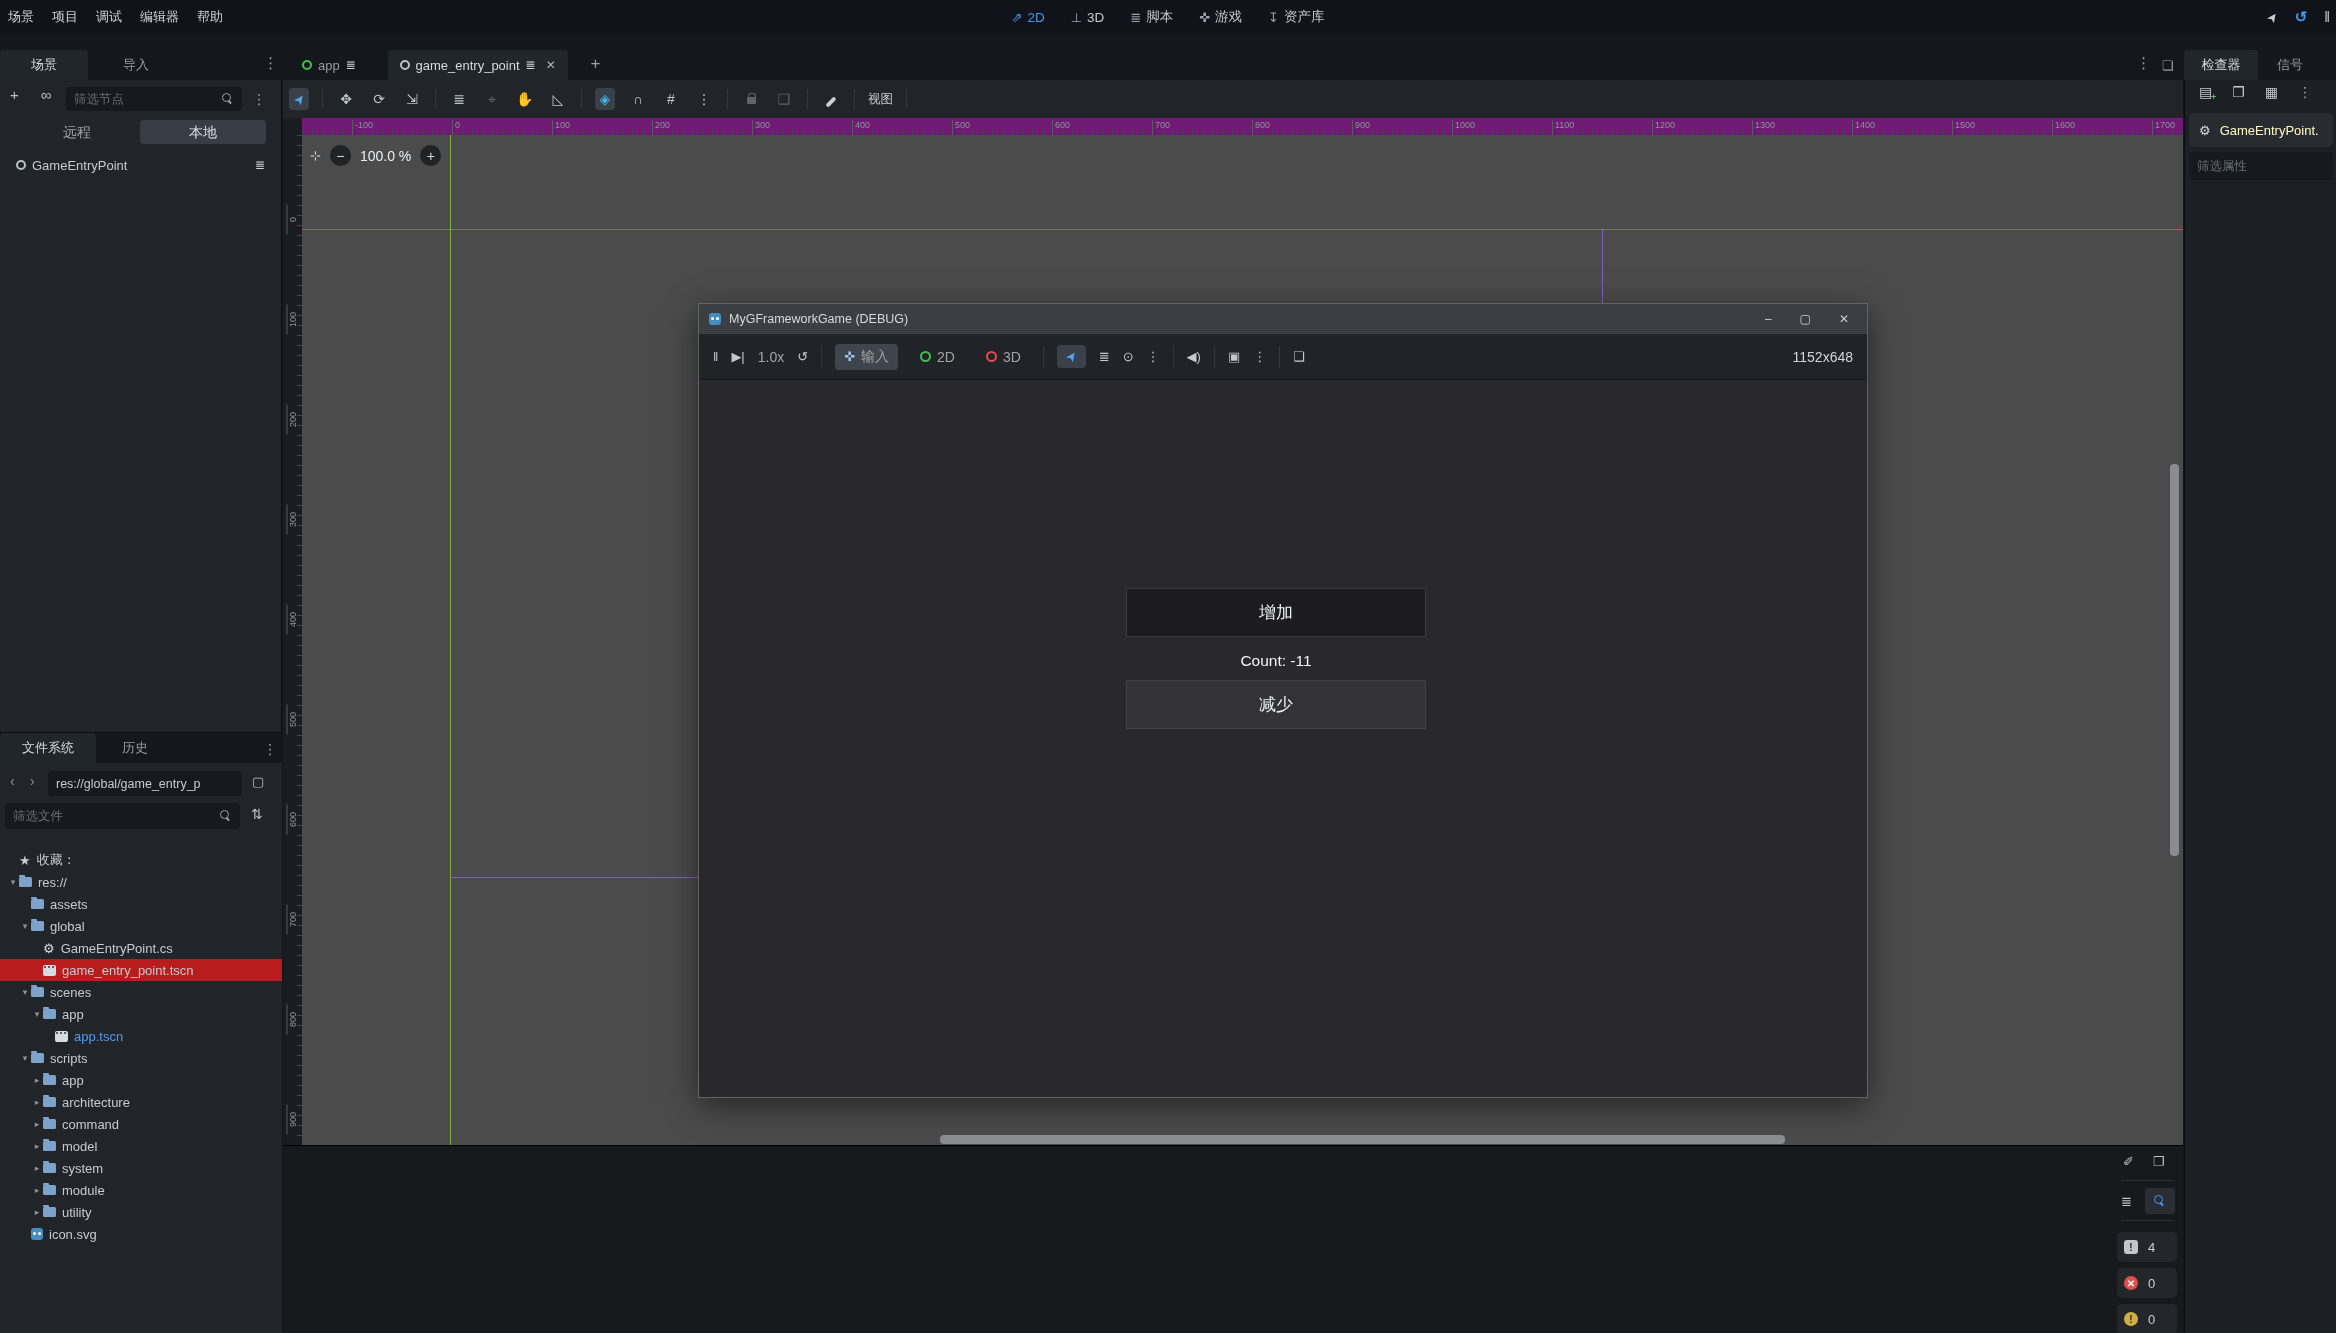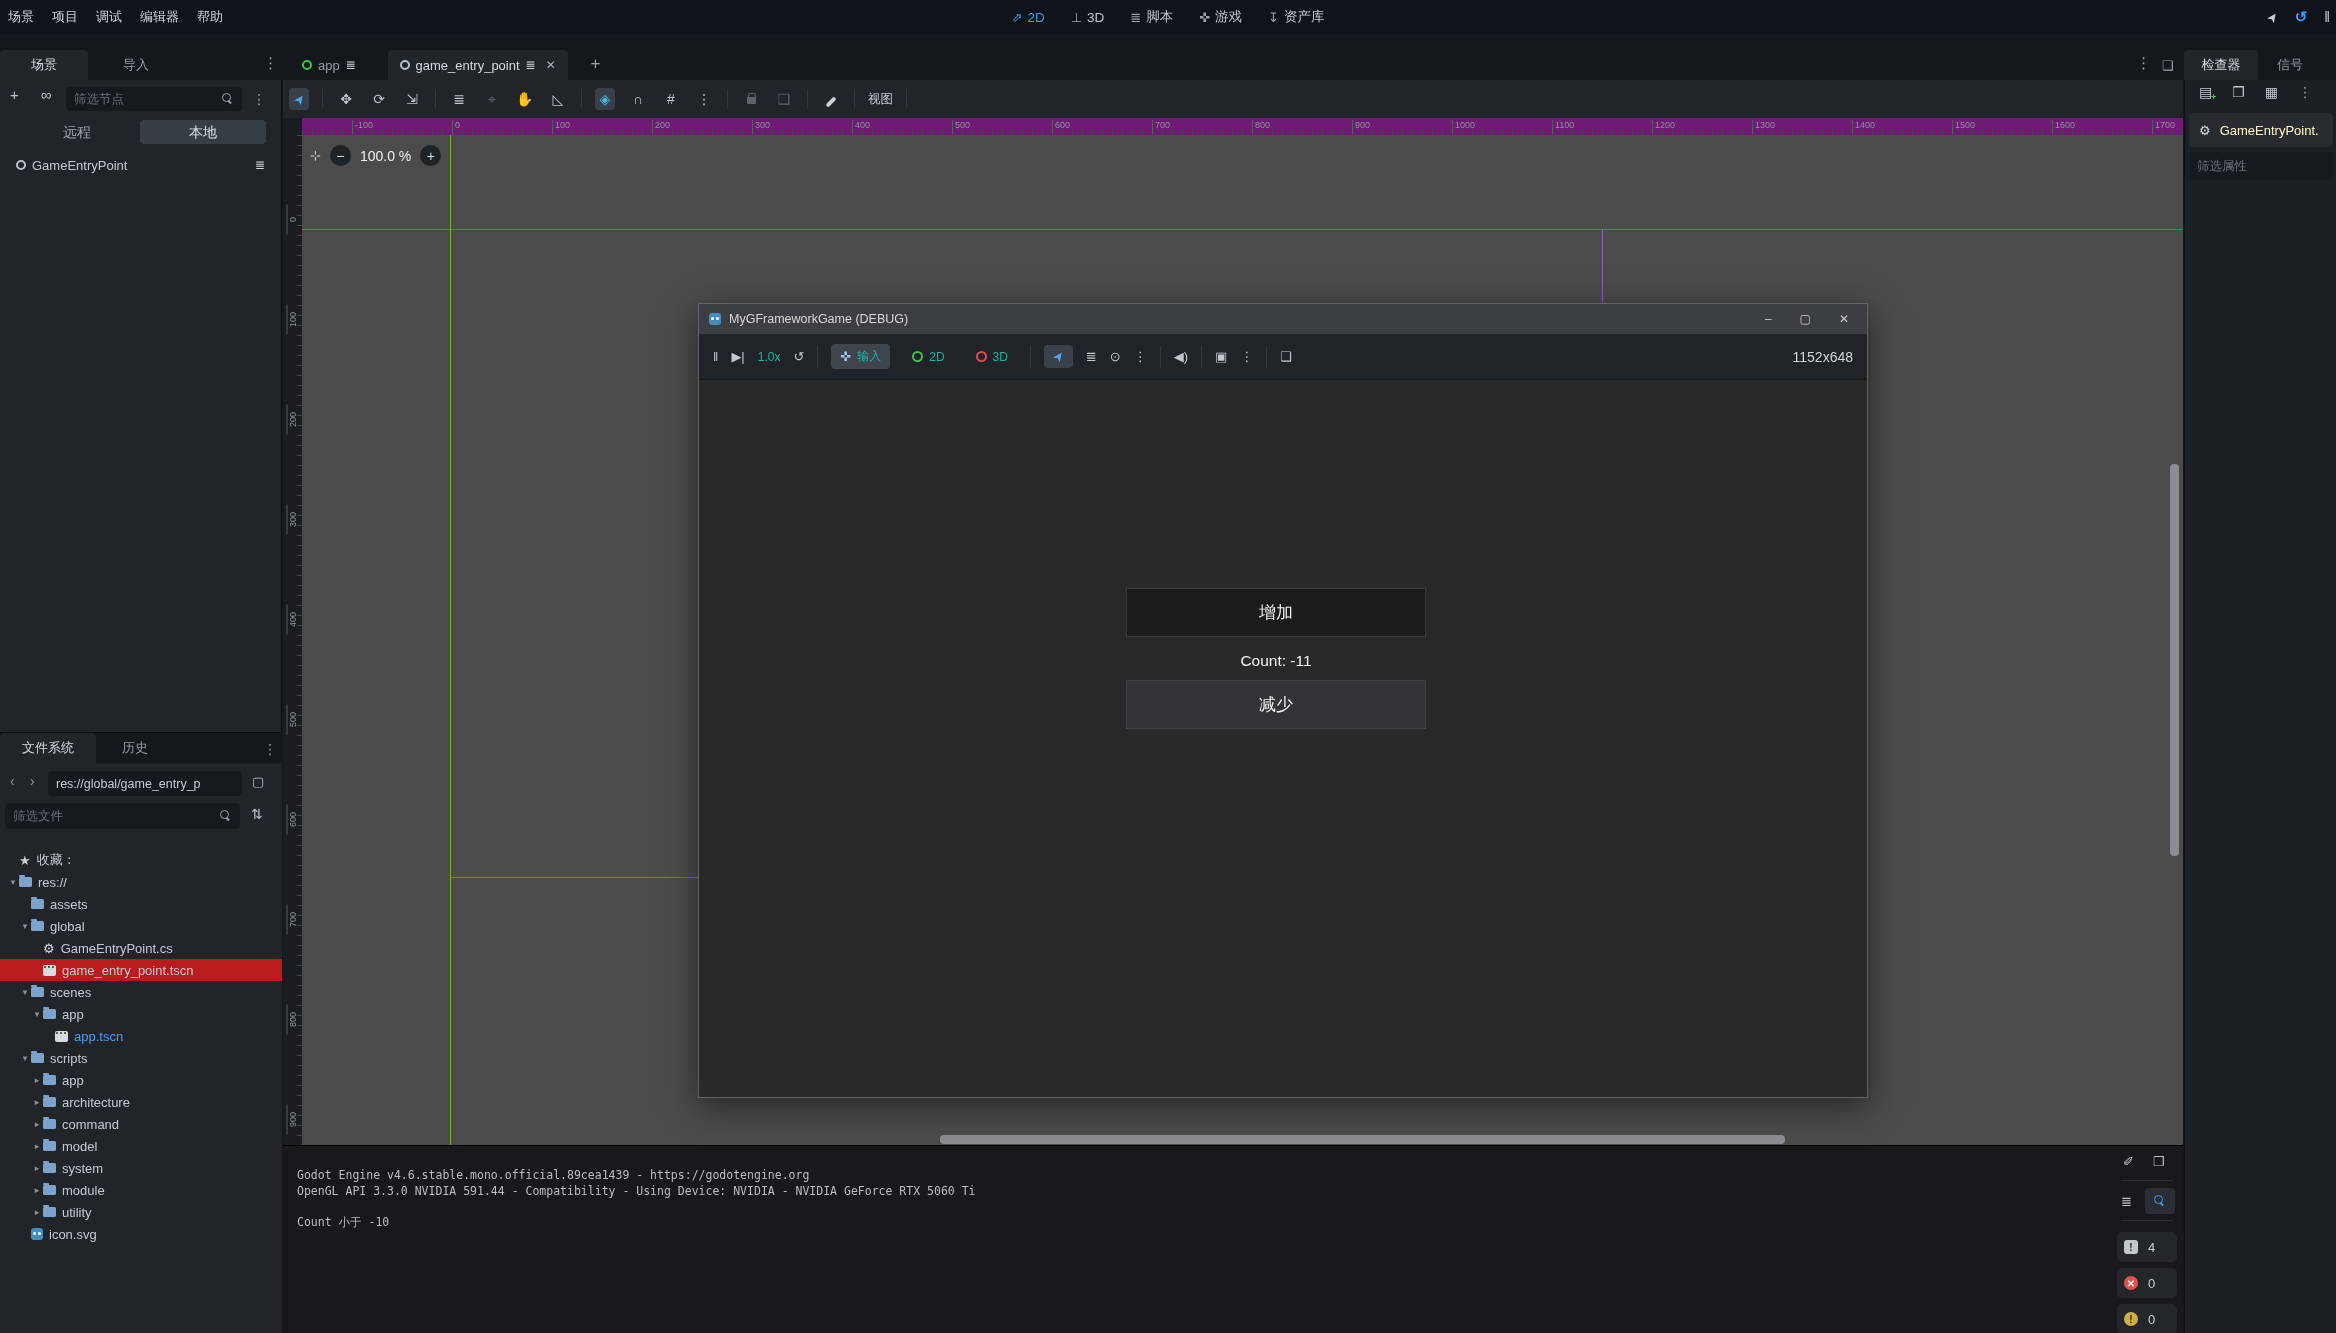--- a/index.html
+++ b/index.html
@@ -104,21 +104,21 @@
   #game-window { left:698px; top:303px; width:1170px; height:795px; background:#29292c;
     border:1px solid #636363; box-shadow:0 8px 30px rgba(0,0,0,.5); z-index:30; }
   #gw-titlebar { position:absolute; left:0; top:0; width:100%; height:30px; background:#3b3e42;
     display:flex; align-items:center; padding:0 10px; gap:8px; }
   #gw-title { font-size:12.5px; color:#d8d8d8; }
   #gw-controls { margin-left:auto; display:flex; gap:28px; padding-right:8px; }
   .gw-ctl { font-size:12px; color:#cfcfcf; }
   #gw-toolbar { position:absolute; left:0; top:30px; width:100%; height:46px; background:#202327;
     border-bottom:1px solid #17191c; display:flex; align-items:center; padding-left:14px; gap:13px; }
   .gtb-ic { font-size:13px; color:#c2c8ce; }
-  .gtb-text { font-size:12px; color:#14b8a6; }
+  .gtb-text { font-size:14px; color:#a3a3a3; }
   .gtb-div { width:1px; height:22px; background:#34383d; }
   .gtb-btn { display:flex; align-items:center; gap:6px; padding:4px 9px; border-radius:4px; }
   .gtb-btn.on { background:#3e454d; }
   .gtb-res { margin-left:auto; margin-right:14px; font-size:14px; color:#d2d6da; }
   .ring2d { width:11px; height:11px; border-radius:50%; border:2.5px solid #43c04a; }
   .ring3d { width:11px; height:11px; border-radius:50%; border:2.5px solid #e5484d; }
   .game-btn { position:absolute; left:427px; width:300px; height:49px; display:flex;
     align-items:center; justify-content:center; font-size:17px; color:#eef0f2; }
   #btn-increase { top:284px; background:#1c1c1f; border:1px solid #3a3a3e; }
   #btn-decrease { top:376px; background:#323237; border:1px solid #404045; }
@@ -515,24 +515,20 @@
     <div id="insp-object">
       <span class="gear-ico">⚙</span>
       <span class="name">GameEntryPoint.</span>
     </div>
     <div id="insp-filter" class="input">
       <span>筛选属性</span>
     </div>
   </div>
 
   <div id="output" class="abs">
-    <div id="output-text">Godot Engine v4.6.stable.mono.official.89cea1439 - https://godotengine.org
-OpenGL API 3.3.0 NVIDIA 591.44 - Compatibility - Using Device: NVIDIA - NVIDIA GeForce RTX 5060 Ti
-
-Count 小于 -10</div>
     <div id="output-side">
       <span class="os-ic" style="left:6px; top:8px;">✐</span>
       <span class="os-ic" style="left:36px; top:8px;">❐</span>
       <div class="os-div" style="top:34px;"></div>
       <span class="os-ic" style="left:4px; top:48px;">≣</span>
       <span class="os-search">
           <span class="mag"></span>
         </span>
       <div class="os-div" style="top:74px;"></div>
       <div id="badges">

